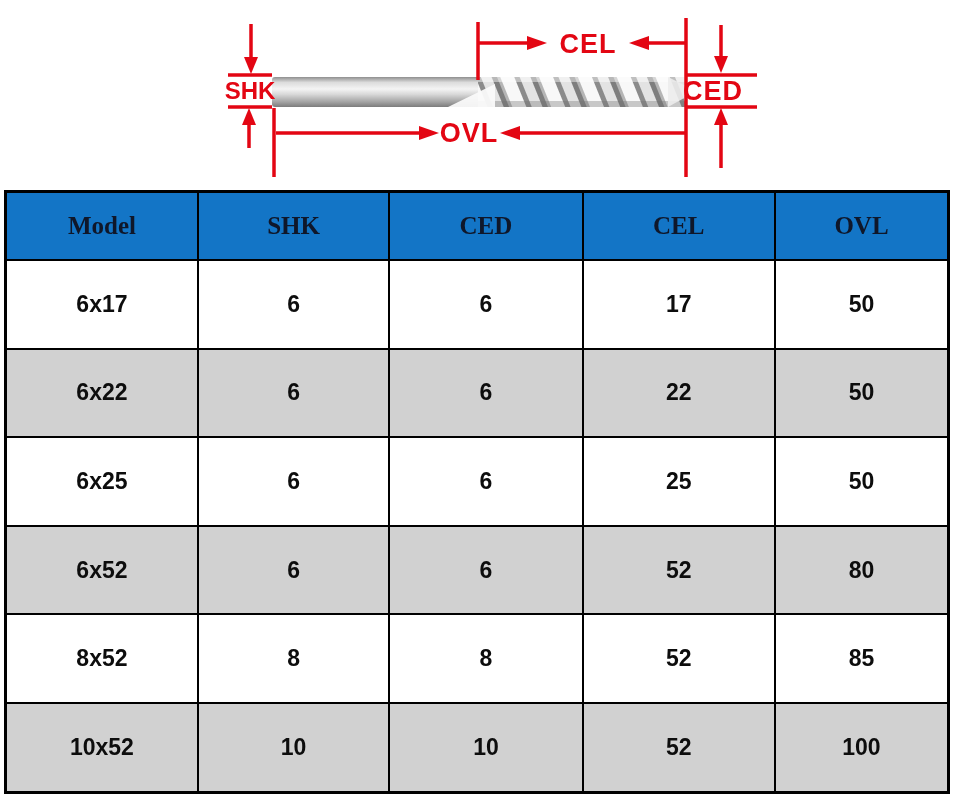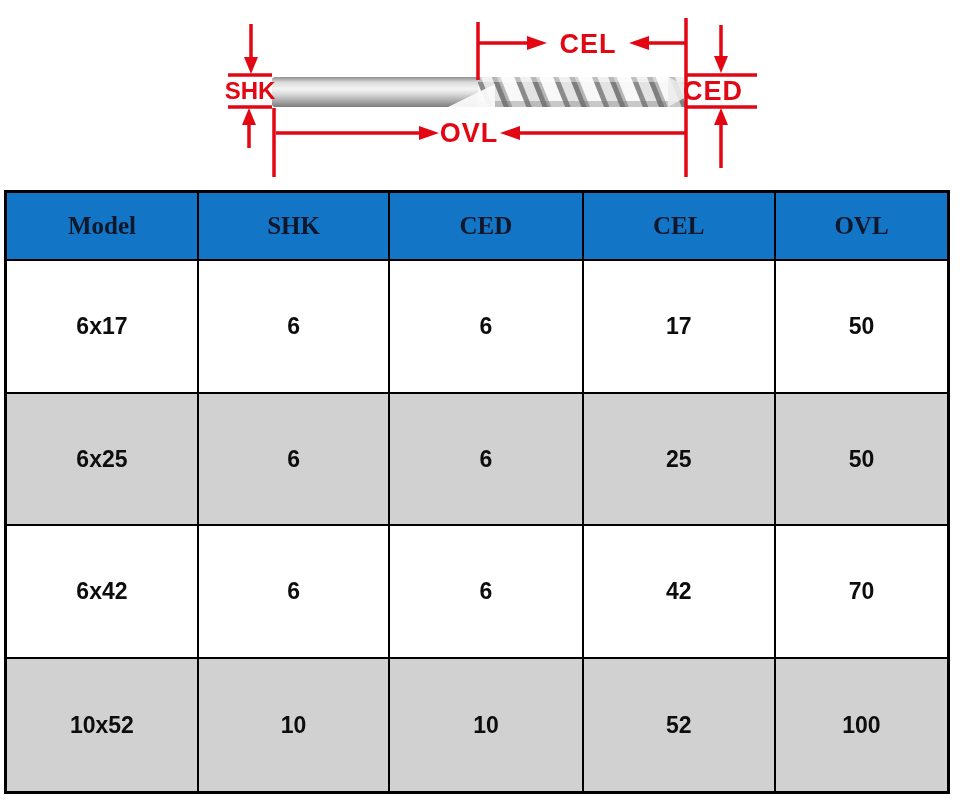--- a/index.html
+++ b/index.html
@@ -138,32 +138,46 @@
     </thead>
     <tbody id="spec-body">
         <tr>
           <td>6x17</td>
           <td>6</td>
           <td>6</td>
           <td>17</td>
           <td>50</td>
         </tr>
         <tr>
+          <td>6x22</td>
+          <td>6</td>
+          <td>6</td>
+          <td>22</td>
+          <td>50</td>
+        </tr>
+        <tr>
           <td>6x25</td>
           <td>6</td>
           <td>6</td>
           <td>25</td>
           <td>50</td>
         </tr>
         <tr>
-          <td>6x42</td>
+          <td>6x52</td>
           <td>6</td>
           <td>6</td>
-          <td>42</td>
-          <td>70</td>
+          <td>52</td>
+          <td>80</td>
+        </tr>
+        <tr>
+          <td>8x52</td>
+          <td>8</td>
+          <td>8</td>
+          <td>52</td>
+          <td>85</td>
         </tr>
         <tr>
           <td>10x52</td>
           <td>10</td>
           <td>10</td>
           <td>52</td>
           <td>100</td>
         </tr>
       </tbody>
   </table>

